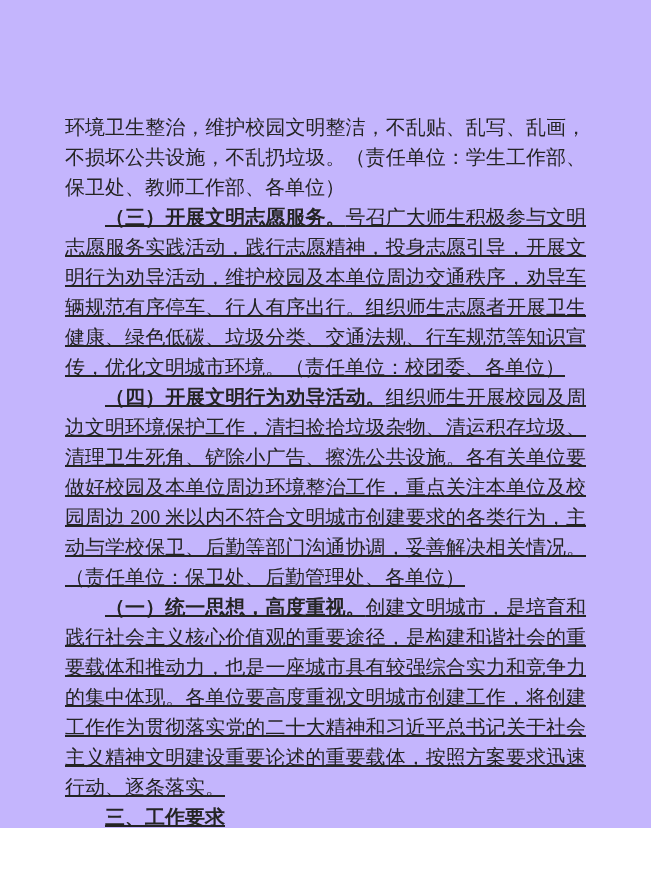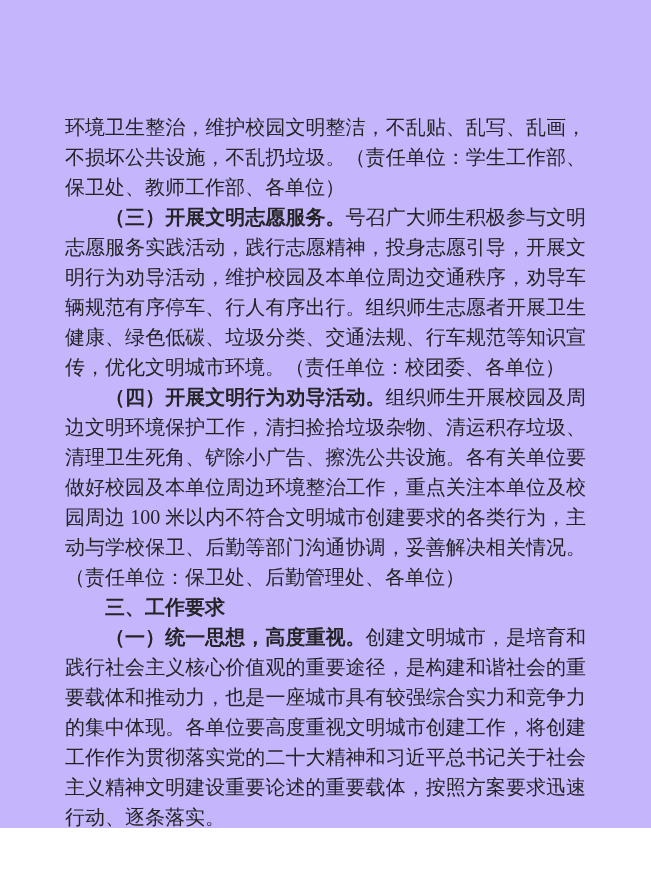--- a/index.html
+++ b/index.html
@@ -29,20 +29,21 @@
     color: #242424;
     text-align: justify;
     text-justify: inter-ideograph;
   }
   .para {
     margin: 0;
     padding: 0;
   }
   .para.indent {
     text-indent: 40px;
+    text-decoration: underline;
   }
   .bold-lead {
     font-weight: bold;
   }
   .section-heading {
     font-weight: bold;
   }
   .page-footer {
     position: absolute;
     left: 0;
@@ -57,22 +58,22 @@
 </head>
 <body>
 
 <div class="page">
   <div class="doc-body">
 
     <p class="para"><span>环境卫生整治，维护校园文明整洁，不乱贴、乱写、乱画，不损坏公共设施，不乱扔垃圾。（责任单位：学生工作部、保卫处、教师工作部、各单位）</span></p>
 
     <p class="para indent"><span class="bold-lead">（三）开展文明志愿服务。</span><span>号召广大师生积极参与文明志愿服务实践活动，践行志愿精神，投身志愿引导，开展文明行为劝导活动，维护校园及本单位周边交通秩序，劝导车辆规范有序停车、行人有序出行。组织师生志愿者开展卫生健康、绿色低碳、垃圾分类、交通法规、行车规范等知识宣传，优化文明城市环境。（责任单位：校团委、各单位）</span></p>
 
-    <p class="para indent"><span class="bold-lead">（四）开展文明行为劝导活动。</span><span>组织师生开展校园及周边文明环境保护工作，清扫捡拾垃圾杂物、清运积存垃圾、清理卫生死角、铲除小广告、擦洗公共设施。各有关单位要做好校园及本单位周边环境整治工作，重点关注本单位及校园周边 100 米以内不符合文明城市创建要求的各类行为，主动与学校保卫、后勤等部门沟通协调，妥善解决相关情况。（责任单位：保卫处、后勤管理处、各单位）</span></p>
+    <p class="para indent"><span class="bold-lead">（四）开展文明行为劝导活动。</span><span>组织师生开展校园及周边文明环境保护工作，清扫捡拾垃圾杂物、清运积存垃圾、清理卫生死角、铲除小广告、擦洗公共设施。各有关单位要做好校园及本单位周边环境整治工作，重点关注本单位及校园周边 200 米以内不符合文明城市创建要求的各类行为，主动与学校保卫、后勤等部门沟通协调，妥善解决相关情况。（责任单位：保卫处、后勤管理处、各单位）</span></p>
+
+    <p class="para indent"><span class="bold-lead">（一）统一思想，高度重视。</span><span>创建文明城市，是培育和践行社会主义核心价值观的重要途径，是构建和谐社会的重要载体和推动力，也是一座城市具有较强综合实力和竞争力的集中体现。各单位要高度重视文明城市创建工作，将创建工作作为贯彻落实党的二十大精神和习近平总书记关于社会主义精神文明建设重要论述的重要载体，按照方案要求迅速行动、逐条落实。</span></p>
 
     <p class="para indent section-heading">三、工作要求</p>
-
-    <p class="para indent"><span class="bold-lead">（一）统一思想，高度重视。</span><span>创建文明城市，是培育和践行社会主义核心价值观的重要途径，是构建和谐社会的重要载体和推动力，也是一座城市具有较强综合实力和竞争力的集中体现。各单位要高度重视文明城市创建工作，将创建工作作为贯彻落实党的二十大精神和习近平总书记关于社会主义精神文明建设重要论述的重要载体，按照方案要求迅速行动、逐条落实。</span></p>
 
   </div>
 
   <div class="page-footer">—2—</div>
 </div>
 
 </body></html>

